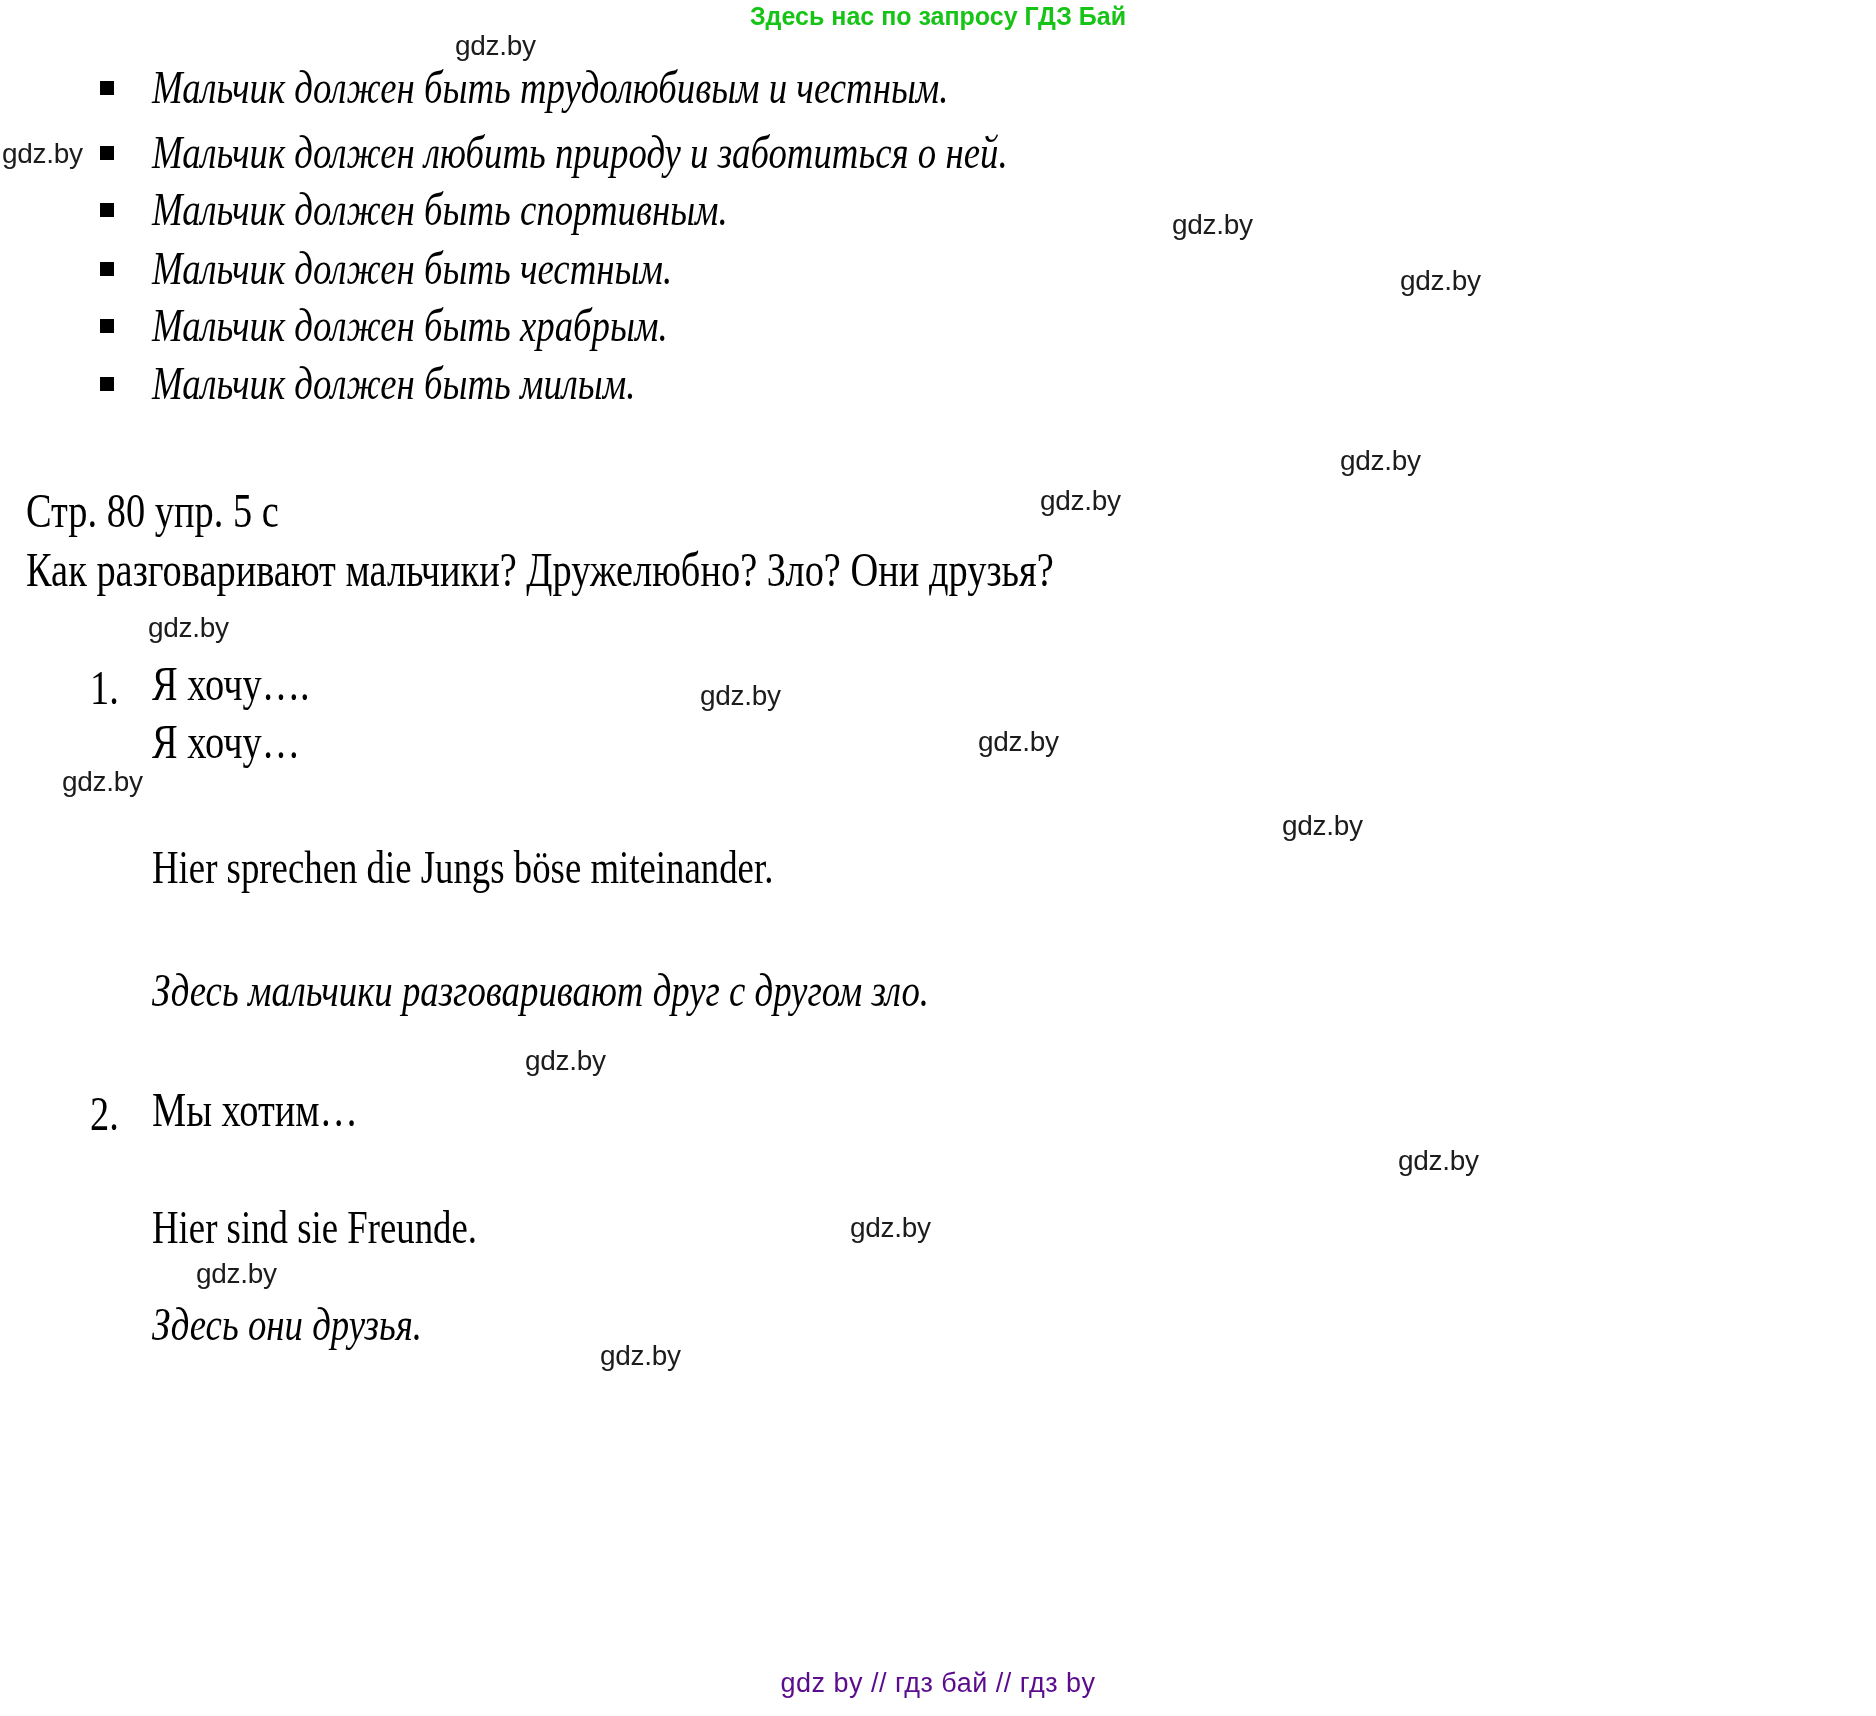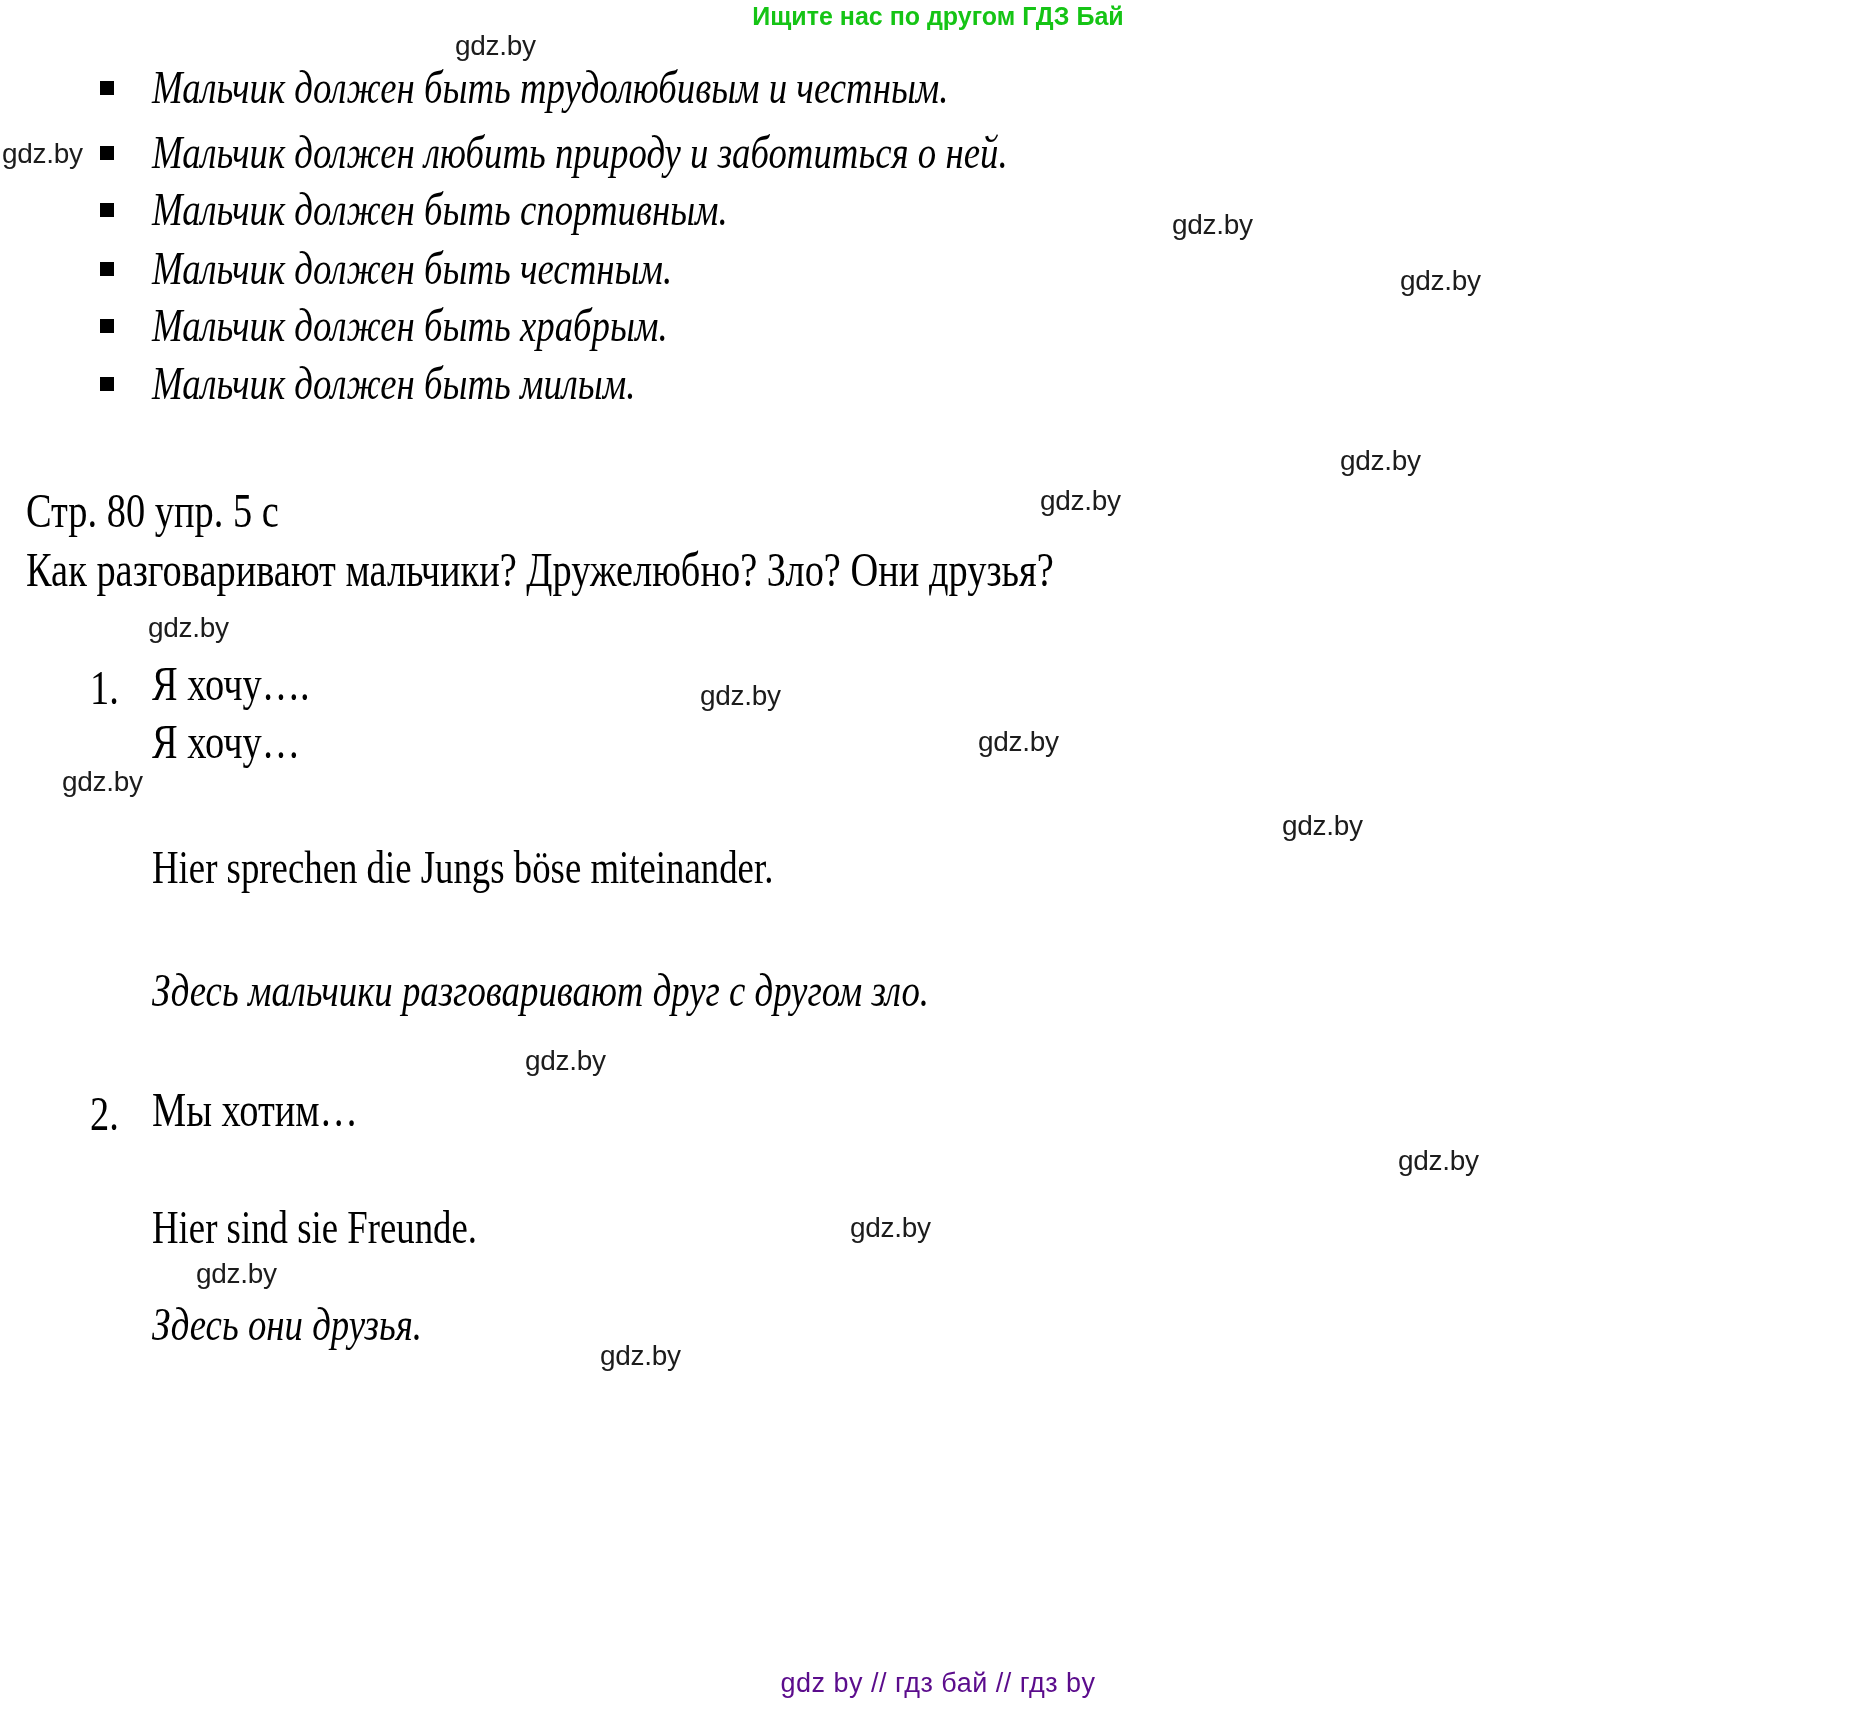--- a/index.html
+++ b/index.html
@@ -105,21 +105,21 @@
     color: #5b0c8c;
     white-space: nowrap;
     letter-spacing: 0.5px;
   }
 </style>
 </head>
 <body>
 
 <div id="page">
 
-  <div class="site-banner">Ищите нас по другом ГДЗ Бай</div>
+  <div class="site-banner">Здесь нас по запросу ГДЗ Бай</div>
 
   <div>
 
     <span class="bullet" style="left:100px; top:81px;"></span>
     <div class="t italic-cond" style="left:152px; top:65px;">Мальчик должен быть трудолюбивым и честным.</div>
 
     <span class="bullet" style="left:100px; top:146px;"></span>
     <div class="t italic-cond" style="left:152px; top:130px;">Мальчик должен любить природу и заботиться о ней.</div>
 
     <span class="bullet" style="left:100px; top:203px;"></span>

